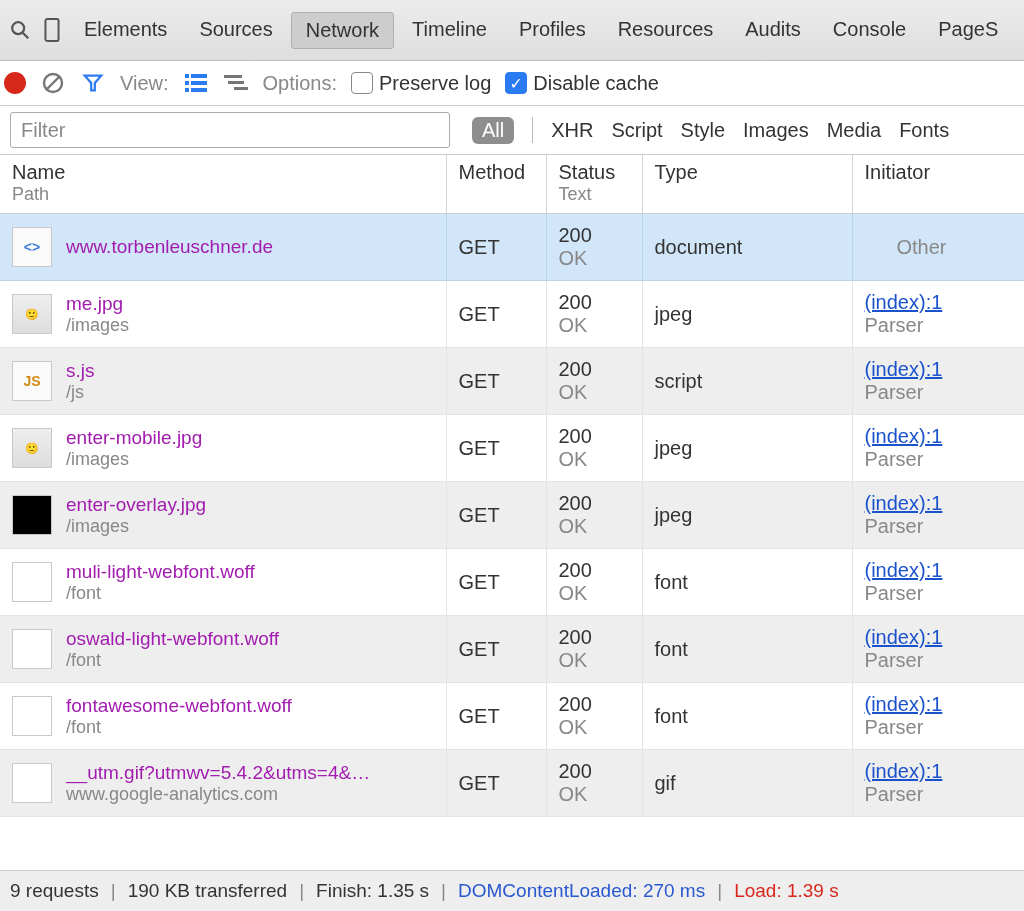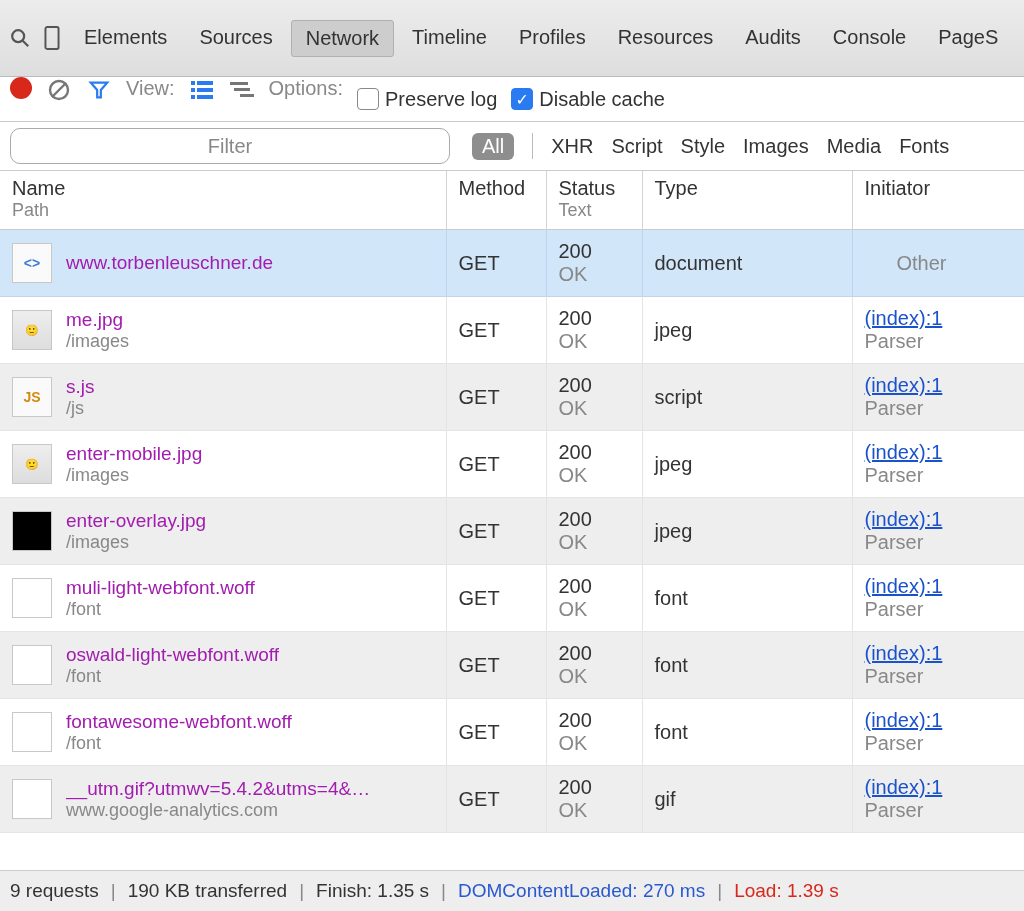--- a/index.html
+++ b/index.html
@@ -1,36 +1,36 @@
 <!DOCTYPE html>
 <html><head>
 <meta charset="utf-8">
 <style>
   html, body { margin:0; padding:0; font-family: "Helvetica Neue", Arial, sans-serif; font-size:20px; color:#333; background:#fff; }
   body { width:1024px; height:911px; overflow:hidden; box-sizing:border-box; }
 
   
-  .top-strip { height:44px; background:linear-gradient(#ececec,#dedede); border-bottom:1px solid #bbb; display:flex; align-items:center; padding:16px 6px; gap:4px; white-space:nowrap; overflow:hidden; }
+  .top-strip { height:44px; background:linear-gradient(#ececec,#dedede); border-bottom:1px solid #bbb; display:flex; align-items:center; padding:8px 6px; gap:4px; white-space:nowrap; overflow:hidden; }
   .top-strip .iconbtn { width:28px; height:28px; display:flex; align-items:center; justify-content:center; color:#555; }
   .top-strip .tab { padding:6px 14px; border-radius:3px; cursor:default; }
   .top-strip .tab.active { background:#cdcdcd; border:1px solid #b0b0b0; }
   .top-strip .tab.inactive { color:#333; }
 
   
-  .toolbar { height:44px; display:flex; gap:14px; padding:0 10px; border-bottom:1px solid #ccc; }
+  .toolbar { height:44px; display:flex; align-items:center; gap:14px; padding:0 4px; border-bottom:1px solid #ccc; }
   .record-dot { width:22px; height:22px; background:#d8281c; border-radius:50%; }
   .toolbar .iconbtn { width:26px; height:26px; display:flex; align-items:center; justify-content:center; color:#666; }
   .toolbar .view-label, .toolbar .options-label { color:#888; }
   .cb-wrap { display:flex; align-items:center; gap:6px; }
   .fake-cb { width:20px; height:20px; border:1px solid #888; border-radius:4px; display:inline-flex; align-items:center; justify-content:center; font-size:16px; color:#fff; }
   .fake-cb.checked { background:#2a7af1; border-color:#2a7af1; }
 
   
   .filter-row { height:48px; display:flex; align-items:center; gap:22px; padding:0 10px; border-bottom:1px solid #ccc; overflow:hidden; }
-  .filter-input { flex:0 0 418px; height:34px; border:1px solid #aaa; border-radius:10px; padding:0 10px; font-size:20px; color:#333;text-align:center; }
+  .filter-input { flex:0 0 418px; height:34px; border:1px solid #aaa; border-radius:3px; padding:0 10px; font-size:20px; color:#333; }
   .filter-input::placeholder { color:#888; }
   .filter-tabs { display:flex; align-items:center; gap:18px; }
   .filter-tab { color:#333; cursor:default; }
   .pill { background:#8e8e8e; color:#fff; padding:2px 10px; border-radius:6px; }
   .vsep { width:1px; height:26px; background:#bbb; }
 
   
   table { border-collapse:collapse; width:100%; table-layout:fixed; }
   thead th { text-align:left; font-weight:400; padding:6px 12px 8px; border-right:1px solid #d3d3d3; border-bottom:1px solid #ccc; vertical-align:top; }
   thead .sub { color:#888; font-size:18px; }

